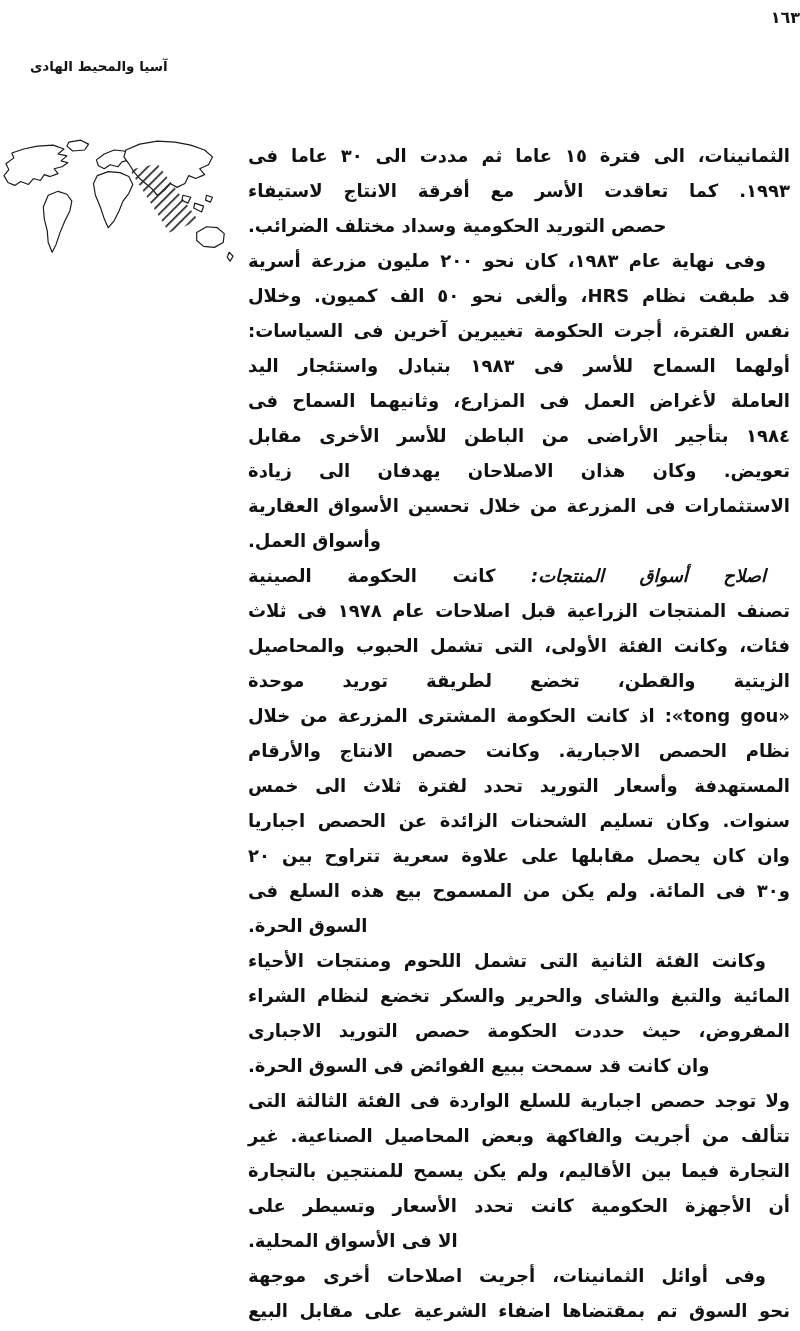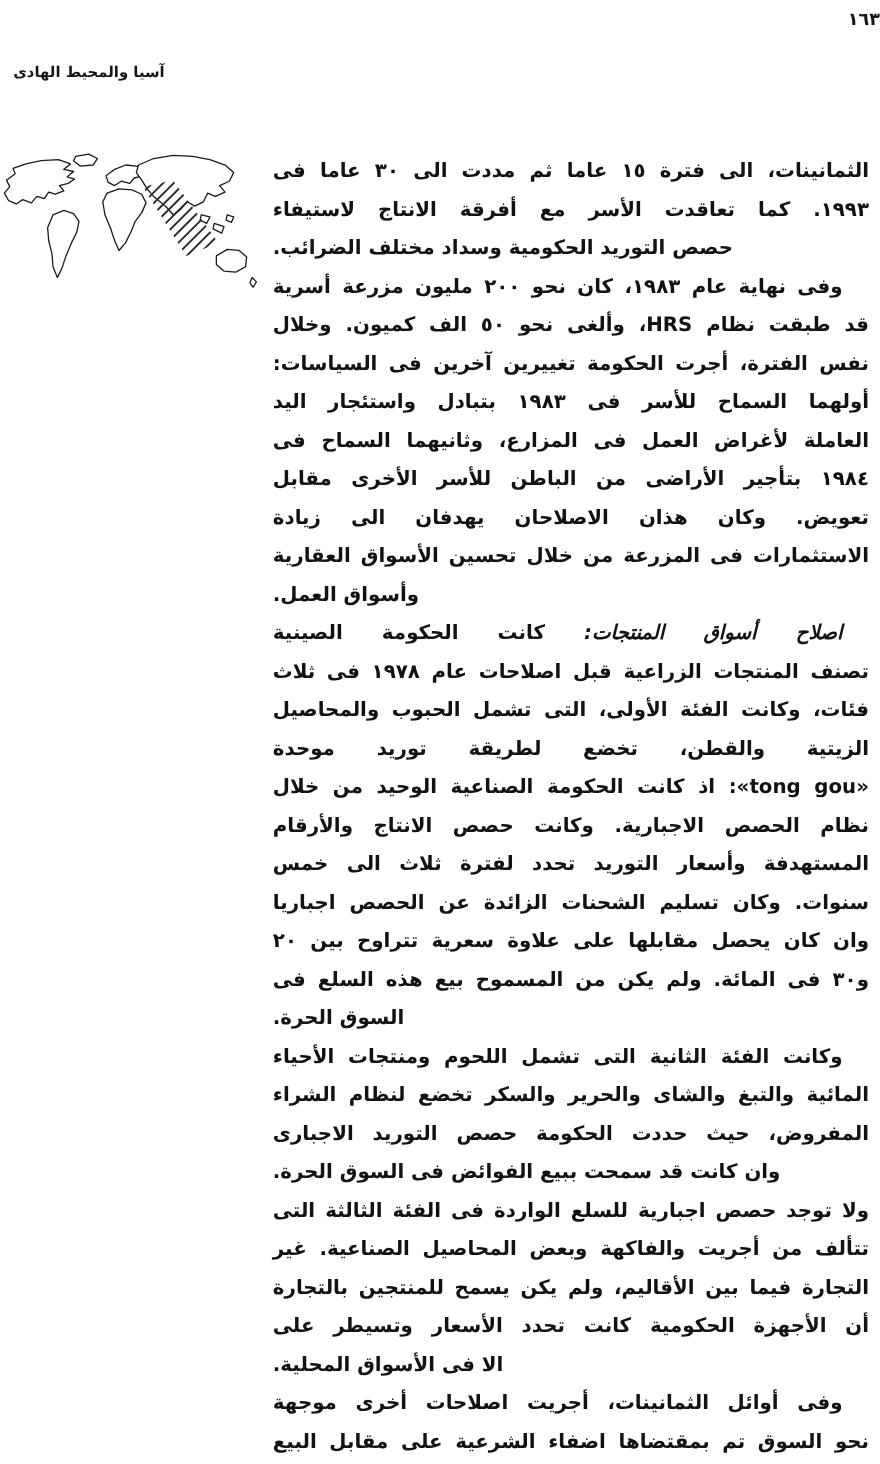--- a/index.html
+++ b/index.html
@@ -18,21 +18,21 @@
     left: 0;
     width: 100%;
     text-align: right;
     font-size: 16px;
     font-weight: 700;
     letter-spacing: 1px;
   }
   .sidebar-heading {
     position: absolute;
     top: 58px;
-    left: 12px;
+    left: 30px;
     direction: rtl;
     font-size: 13.5px;
     font-weight: 700;
   }
   .map-wrap {
     position: absolute;
     top: 136px;
     left: 2px;
     width: 236px;
     height: 150px;
@@ -97,21 +97,21 @@
     <div class="line">أولهما السماح للأسر فى ١٩٨٣ بتبادل واستئجار اليد</div>
     <div class="line">العاملة لأغراض العمل فى المزارع، وثانيهما السماح فى</div>
     <div class="line">١٩٨٤ بتأجير الأراضى من الباطن للأسر الأخرى مقابل</div>
     <div class="line">تعويض. وكان هذان الاصلاحان يهدفان الى زيادة</div>
     <div class="line">الاستثمارات فى المزرعة من خلال تحسين الأسواق العقارية</div>
     <div class="line last">وأسواق العمل.</div>
     <div class="line indent"><span class="italic">اصلاح أسواق المنتجات:</span><span> كانت الحكومة الصينية</span></div>
     <div class="line">تصنف المنتجات الزراعية قبل اصلاحات عام ١٩٧٨ فى ثلاث</div>
     <div class="line">فئات، وكانت الفئة الأولى، التى تشمل الحبوب والمحاصيل</div>
     <div class="line">الزيتية والقطن، تخضع لطريقة توريد موحدة</div>
-    <div class="line">«tong gou»: اذ كانت الحكومة الصناعية الوحيد من خلال</div>
+    <div class="line">«tong gou»: اذ كانت الحكومة المشترى المزرعة من خلال</div>
     <div class="line">نظام الحصص الاجبارية. وكانت حصص الانتاج والأرقام</div>
     <div class="line">المستهدفة وأسعار التوريد تحدد لفترة ثلاث الى خمس</div>
     <div class="line">سنوات. وكان تسليم الشحنات الزائدة عن الحصص اجباريا</div>
     <div class="line">وان كان يحصل مقابلها على علاوة سعرية تتراوح بين ٢٠</div>
     <div class="line">و٣٠ فى المائة. ولم يكن من المسموح بيع هذه السلع فى</div>
     <div class="line last">السوق الحرة.</div>
     <div class="line indent">وكانت الفئة الثانية التى تشمل اللحوم ومنتجات الأحياء</div>
     <div class="line">المائية والتبغ والشاى والحرير والسكر تخضع لنظام الشراء</div>
     <div class="line">المفروض، حيث حددت الحكومة حصص التوريد الاجبارى</div>
     <div class="line last">وان كانت قد سمحت ببيع الفوائض فى السوق الحرة.</div>

